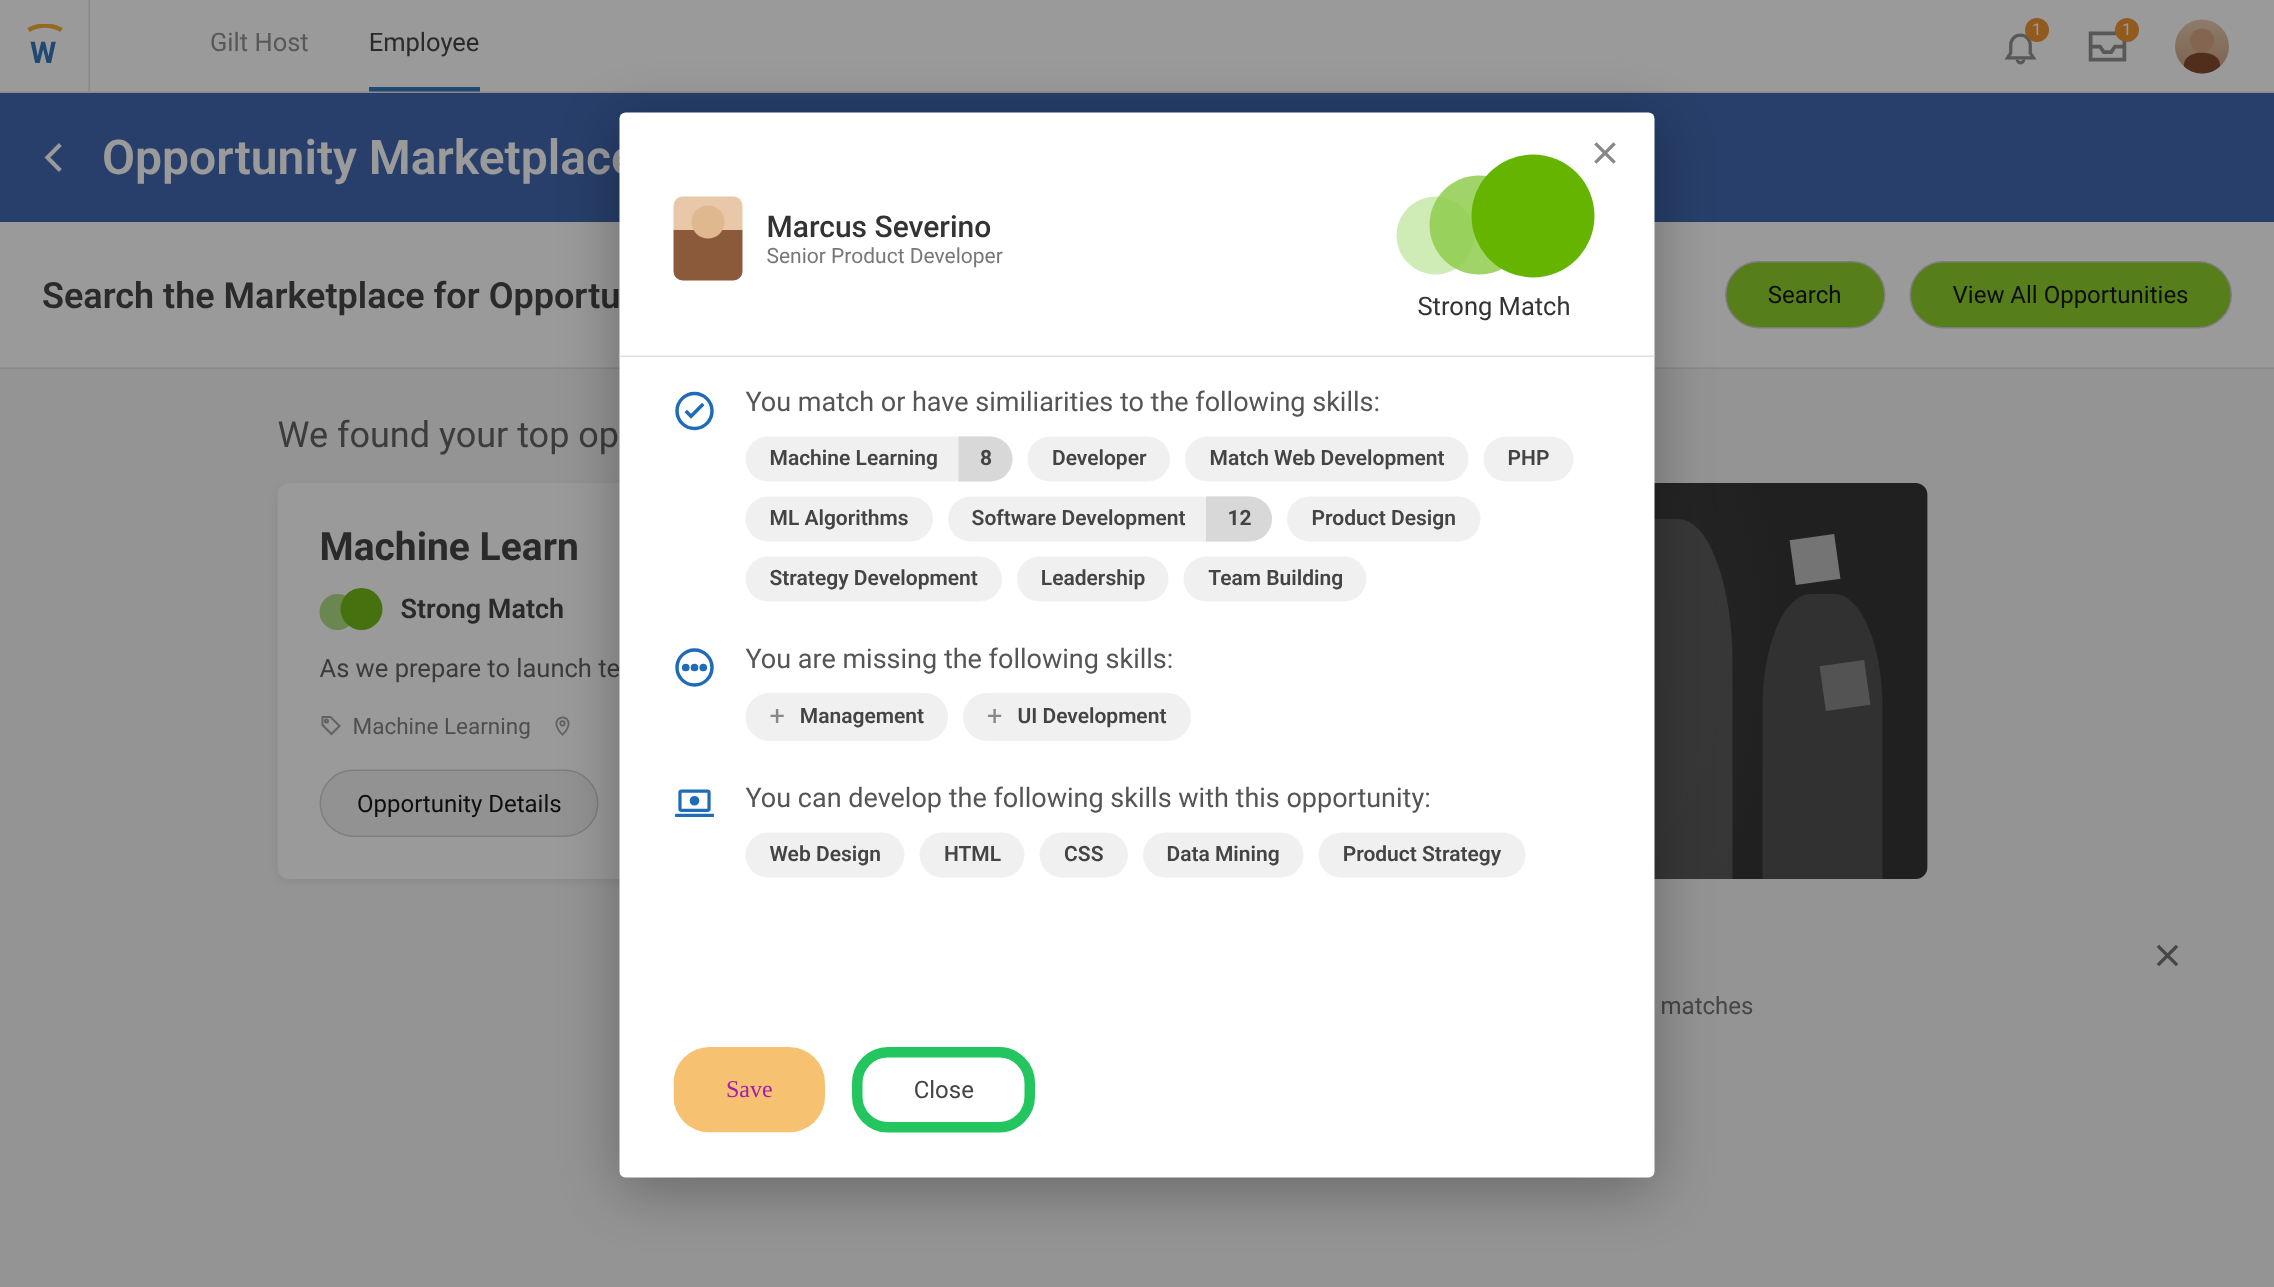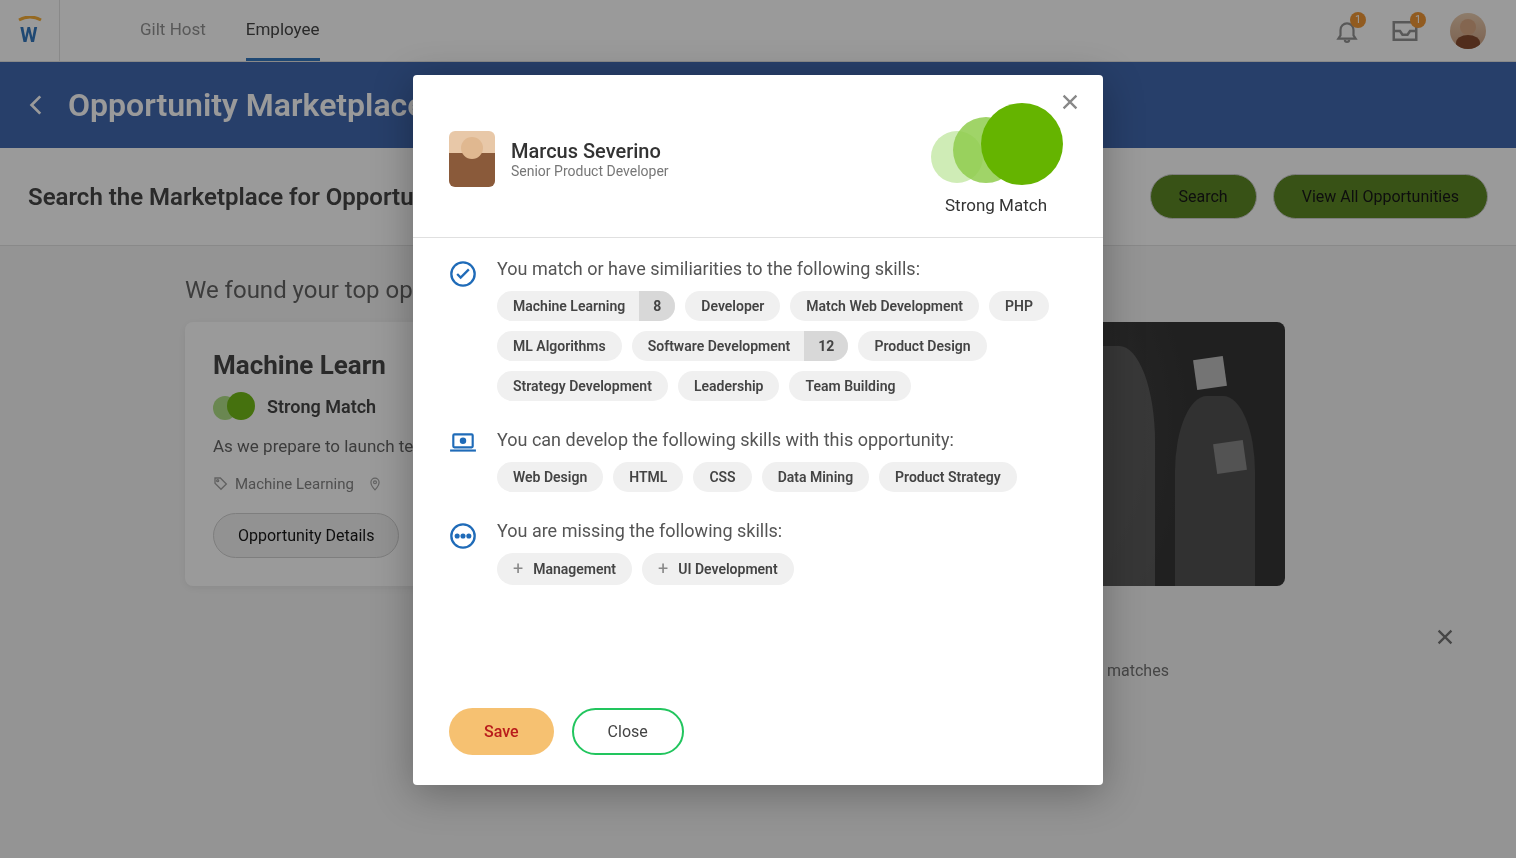--- a/index.html
+++ b/index.html
@@ -32,21 +32,21 @@
 
   
   .page-header { background: var(--color-primary-blue); color: #fff; height: 86px; display: flex; align-items: center; padding: 0 24px; gap: 18px;}
   .page-header .title { font-size: 32px; font-weight: 600; }
   .back-arrow svg { stroke: #fff; }
 
   
   .searchbar { background: #fff; border-bottom: 1px solid var(--color-border); padding: 26px 28px; display:flex; align-items:center; }
   .searchbar .label { font-size: 24px; font-weight: 600; }
   .searchbar-right { margin-left:auto; display:flex; gap:16px; }
-  .pill-btn { border:1px solid #ccc; background:#4d7c0f; border-radius: 24px; padding: 12px 28px; font-size:16px; cursor:pointer; }
+  .pill-btn { border:1px solid #ccc; background:#84cc16; border-radius: 24px; padding: 12px 28px; font-size:16px; cursor:pointer; }
 
   
   .content { padding: 30px 0 0 185px; }
   .heading { font-size: 24px; color: #555; margin-bottom: 18px; }
   .card-row { display:flex; gap:20px; }
   .opp-card { background:#fff; border-radius: 8px; padding: 28px; width: 520px; box-shadow: 0 2px 8px rgba(0,0,0,0.08); }
   .opp-card .title { font-size: 26px; font-weight: 700; margin-bottom: 12px;}
   .match-row { display:flex; align-items:center; gap:10px; margin-bottom: 14px;}
   .mini-circles { position:relative; width:44px; height:28px;}
   .mini-circles .c1{position:absolute; left:0; top:4px; width:24px; height:24px; border-radius:50%; background:var(--color-green-light);}
@@ -95,22 +95,22 @@
   .section { display:flex; gap:18px; margin-bottom: 28px;}
   .section-icon { width:30px; flex-shrink:0; padding-top:2px; color: var(--color-icon-blue);}
   .section-content .prompt { font-size:18px; color:#555; margin-bottom: 12px;}
   .chips { display:flex; flex-wrap:wrap; gap:10px;}
   .chip { background: var(--color-chip-bg); border-radius: 20px; padding: 7px 16px; font-size:14px; font-weight:600; color:#444; display:inline-flex; align-items:center; gap:8px;}
   .chip .count { background: var(--color-chip-count-bg); border-radius: 0 20px 20px 0; margin: -7px -16px -7px 6px; padding: 7px 14px; font-weight:700;}
   .chip.addable::before { content:"+"; color:#888; font-size:18px; font-weight:400; line-height:1; margin-right:2px;}
 
   .dialog-footer { padding: 20px 36px 30px 36px; display:flex; gap:18px;}
   .btn { border-radius: 24px; padding: 12px 34px; font-size:16px; cursor:pointer; border:1px solid transparent;}
-  .btn-save { background: var(--color-save-btn); color:#b91c1c; font-weight:500;}
-  .btn-close { background:#fff; border:2px solid #22c55e; color:#444;}
+  .btn-save { background: var(--color-save-btn); color:#a21caf; font-weight:500;font-family:Liberation Serif, serif;}
+  .btn-close { background:#fff; border:7px solid #22c55e; color:#444;}
 
   
   svg { display:block; }
 </style>
 </head>
 <body>
 
 <div class="topbar">
   <div class="logo-box">
     <svg width="30" height="30" viewBox="0 0 30 30">
@@ -294,69 +294,69 @@
               </span>
               <span class="chip">
                 <span>Team Building</span>
               </span>
             </div>
         </div>
       </div>
 
       <div class="section">
         <div class="section-icon">
-          <svg width="28" height="24" viewBox="0 0 26 20" fill="none" stroke="currentColor" stroke-width="2">
-              <rect x="4" y="2" width="18" height="12" rx="1"></rect>
-              <path d="M1 17h24"></path>
-              <circle cx="13" cy="8" r="2" fill="currentColor"></circle>
-            </svg>
-        </div>
-        <div class="section-content">
-          <div class="prompt">You can develop the following skills with this opportunity:</div>
-          <div class="chips">
-              <span class="chip">
-                <span>Web Design</span>
-              </span>
-              <span class="chip">
-                <span>HTML</span>
-              </span>
-              <span class="chip">
-                <span>CSS</span>
-              </span>
-              <span class="chip">
-                <span>Data Mining</span>
-              </span>
-              <span class="chip">
-                <span>Product Strategy</span>
-              </span>
-            </div>
-        </div>
-      </div>
-
-      <div class="section">
-        <div class="section-icon">
           <svg width="28" height="28" viewBox="0 0 24 24" fill="none" stroke="currentColor" stroke-width="2">
               <circle cx="12" cy="12" r="10"></circle>
               <circle cx="7" cy="12" r="1.2" fill="currentColor"></circle>
               <circle cx="12" cy="12" r="1.2" fill="currentColor"></circle>
               <circle cx="17" cy="12" r="1.2" fill="currentColor"></circle>
             </svg>
         </div>
         <div class="section-content">
           <div class="prompt">You are missing the following skills:</div>
           <div class="chips">
               <span class="chip addable">
                 <span>Management</span>
               </span>
               <span class="chip addable">
                 <span>UI Development</span>
               </span>
             </div>
         </div>
       </div>
+
+      <div class="section">
+        <div class="section-icon">
+          <svg width="28" height="24" viewBox="0 0 26 20" fill="none" stroke="currentColor" stroke-width="2">
+              <rect x="4" y="2" width="18" height="12" rx="1"></rect>
+              <path d="M1 17h24"></path>
+              <circle cx="13" cy="8" r="2" fill="currentColor"></circle>
+            </svg>
+        </div>
+        <div class="section-content">
+          <div class="prompt">You can develop the following skills with this opportunity:</div>
+          <div class="chips">
+              <span class="chip">
+                <span>Web Design</span>
+              </span>
+              <span class="chip">
+                <span>HTML</span>
+              </span>
+              <span class="chip">
+                <span>CSS</span>
+              </span>
+              <span class="chip">
+                <span>Data Mining</span>
+              </span>
+              <span class="chip">
+                <span>Product Strategy</span>
+              </span>
+            </div>
+        </div>
+      </div>
     </div>
 
     <div class="dialog-footer">
       <button class="btn btn-save">Save</button>
       <button class="btn btn-close">Close</button>
     </div>
   </div>
 </div>
 
 </body></html>

